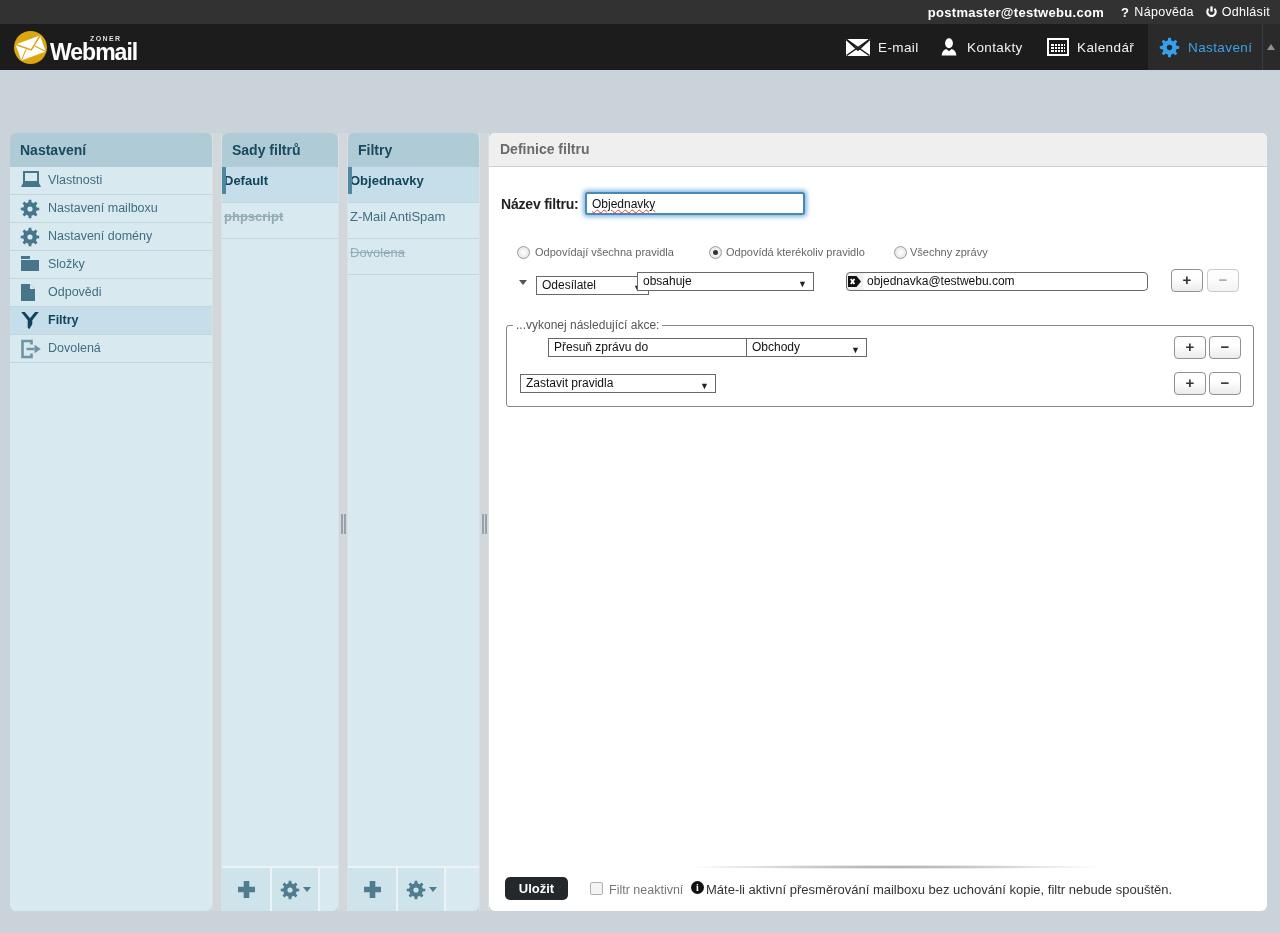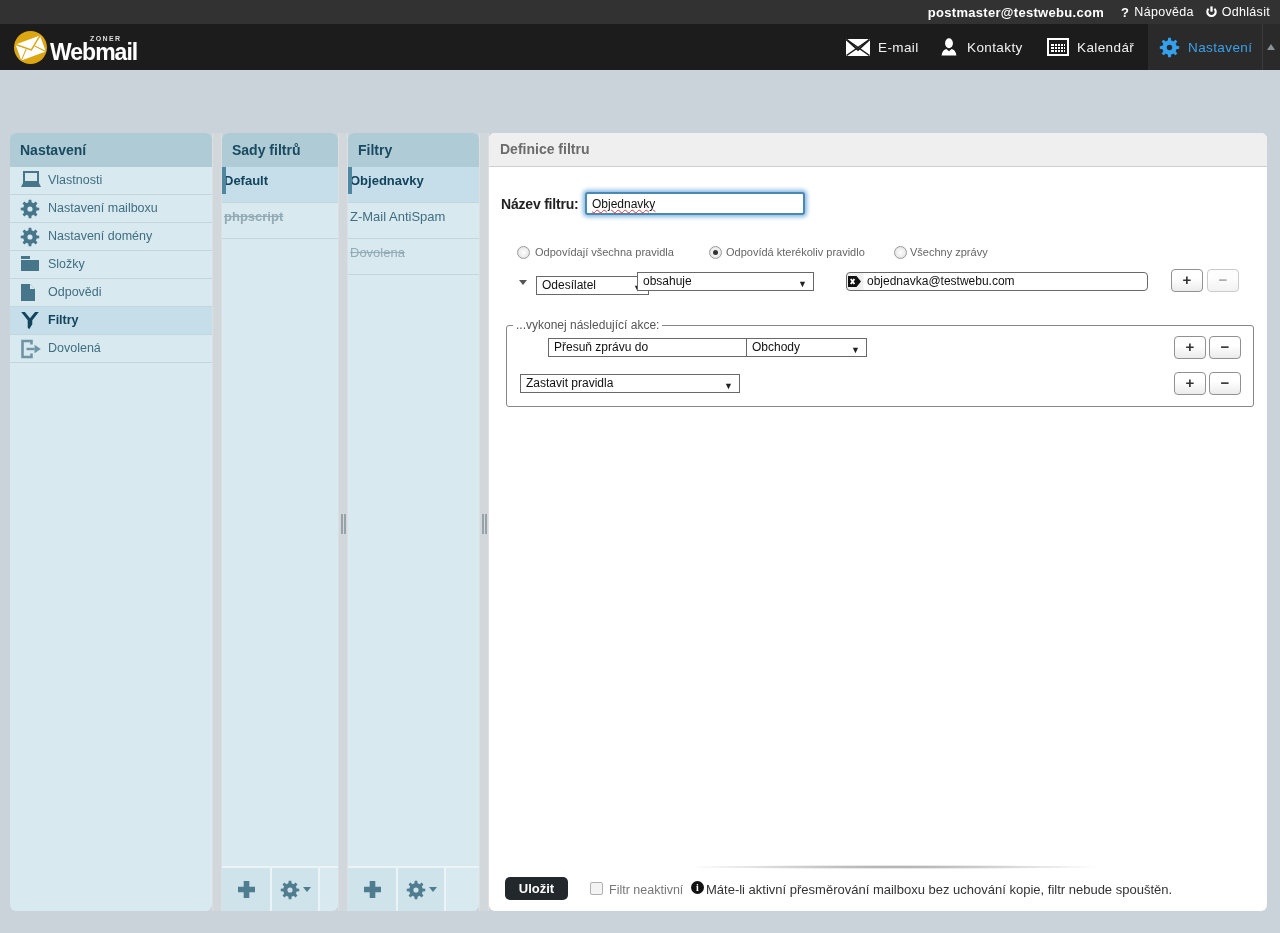--- a/index.html
+++ b/index.html
@@ -242,21 +242,21 @@
   <div class="btn" style="left:682px; top:136px;">+</div>
   <div class="btn dis" style="left:718px; top:136px;">−</div>
 
   <fieldset class="fs" style="left:17px; top:185px; width:748px; height:89px;">
     <legend>...vykonej následující akce:</legend>
   </fieldset>
   <div class="sel" style="left:31px; top:205px; width:220px;margin-left:28px;">Přesuň zprávu do</div>
   <div class="sel" style="left:257px; top:205px; width:121px;">Obchody</div>
   <div class="btn" style="left:685px; top:203px;">+</div>
   <div class="btn" style="left:720px; top:203px;">−</div>
-  <div class="sel" style="left:31px; top:241px; width:220px;">Zastavit pravidla</div>
+  <div class="sel" style="left:31px; top:241px; width:196px;">Zastavit pravidla</div>
   <div class="btn" style="left:685px; top:239px;">+</div>
   <div class="btn" style="left:720px; top:239px;">−</div>
 
   <div style="position:absolute; left:198px; top:732px; width:414px; height:4px; background:radial-gradient(ellipse at center, rgba(0,0,0,.38), rgba(0,0,0,0) 72%);"></div>
 
   <div style="position:absolute; left:16px; top:744px; width:63px; height:23px; background:#22282c; border-radius:5px; color:#fff; font-weight:bold; font-size:13px; text-align:center; line-height:23px;">Uložit</div>
   <div style="position:absolute; left:101px; top:749px; width:13px; height:13px; border:1px solid #b0b0b0; background:#f3f3f3; border-radius:2px;"></div>
   <div class="ftxt" style="left:120px; top:750px; font-size:12.5px; color:#777;">Filtr neaktivní</div>
   <svg style="position:absolute; left:202px; top:748px;" width="13" height="13" viewBox="0 0 13 13">
       <circle cx="6.5" cy="6.5" r="6.5" fill="#111"></circle>

